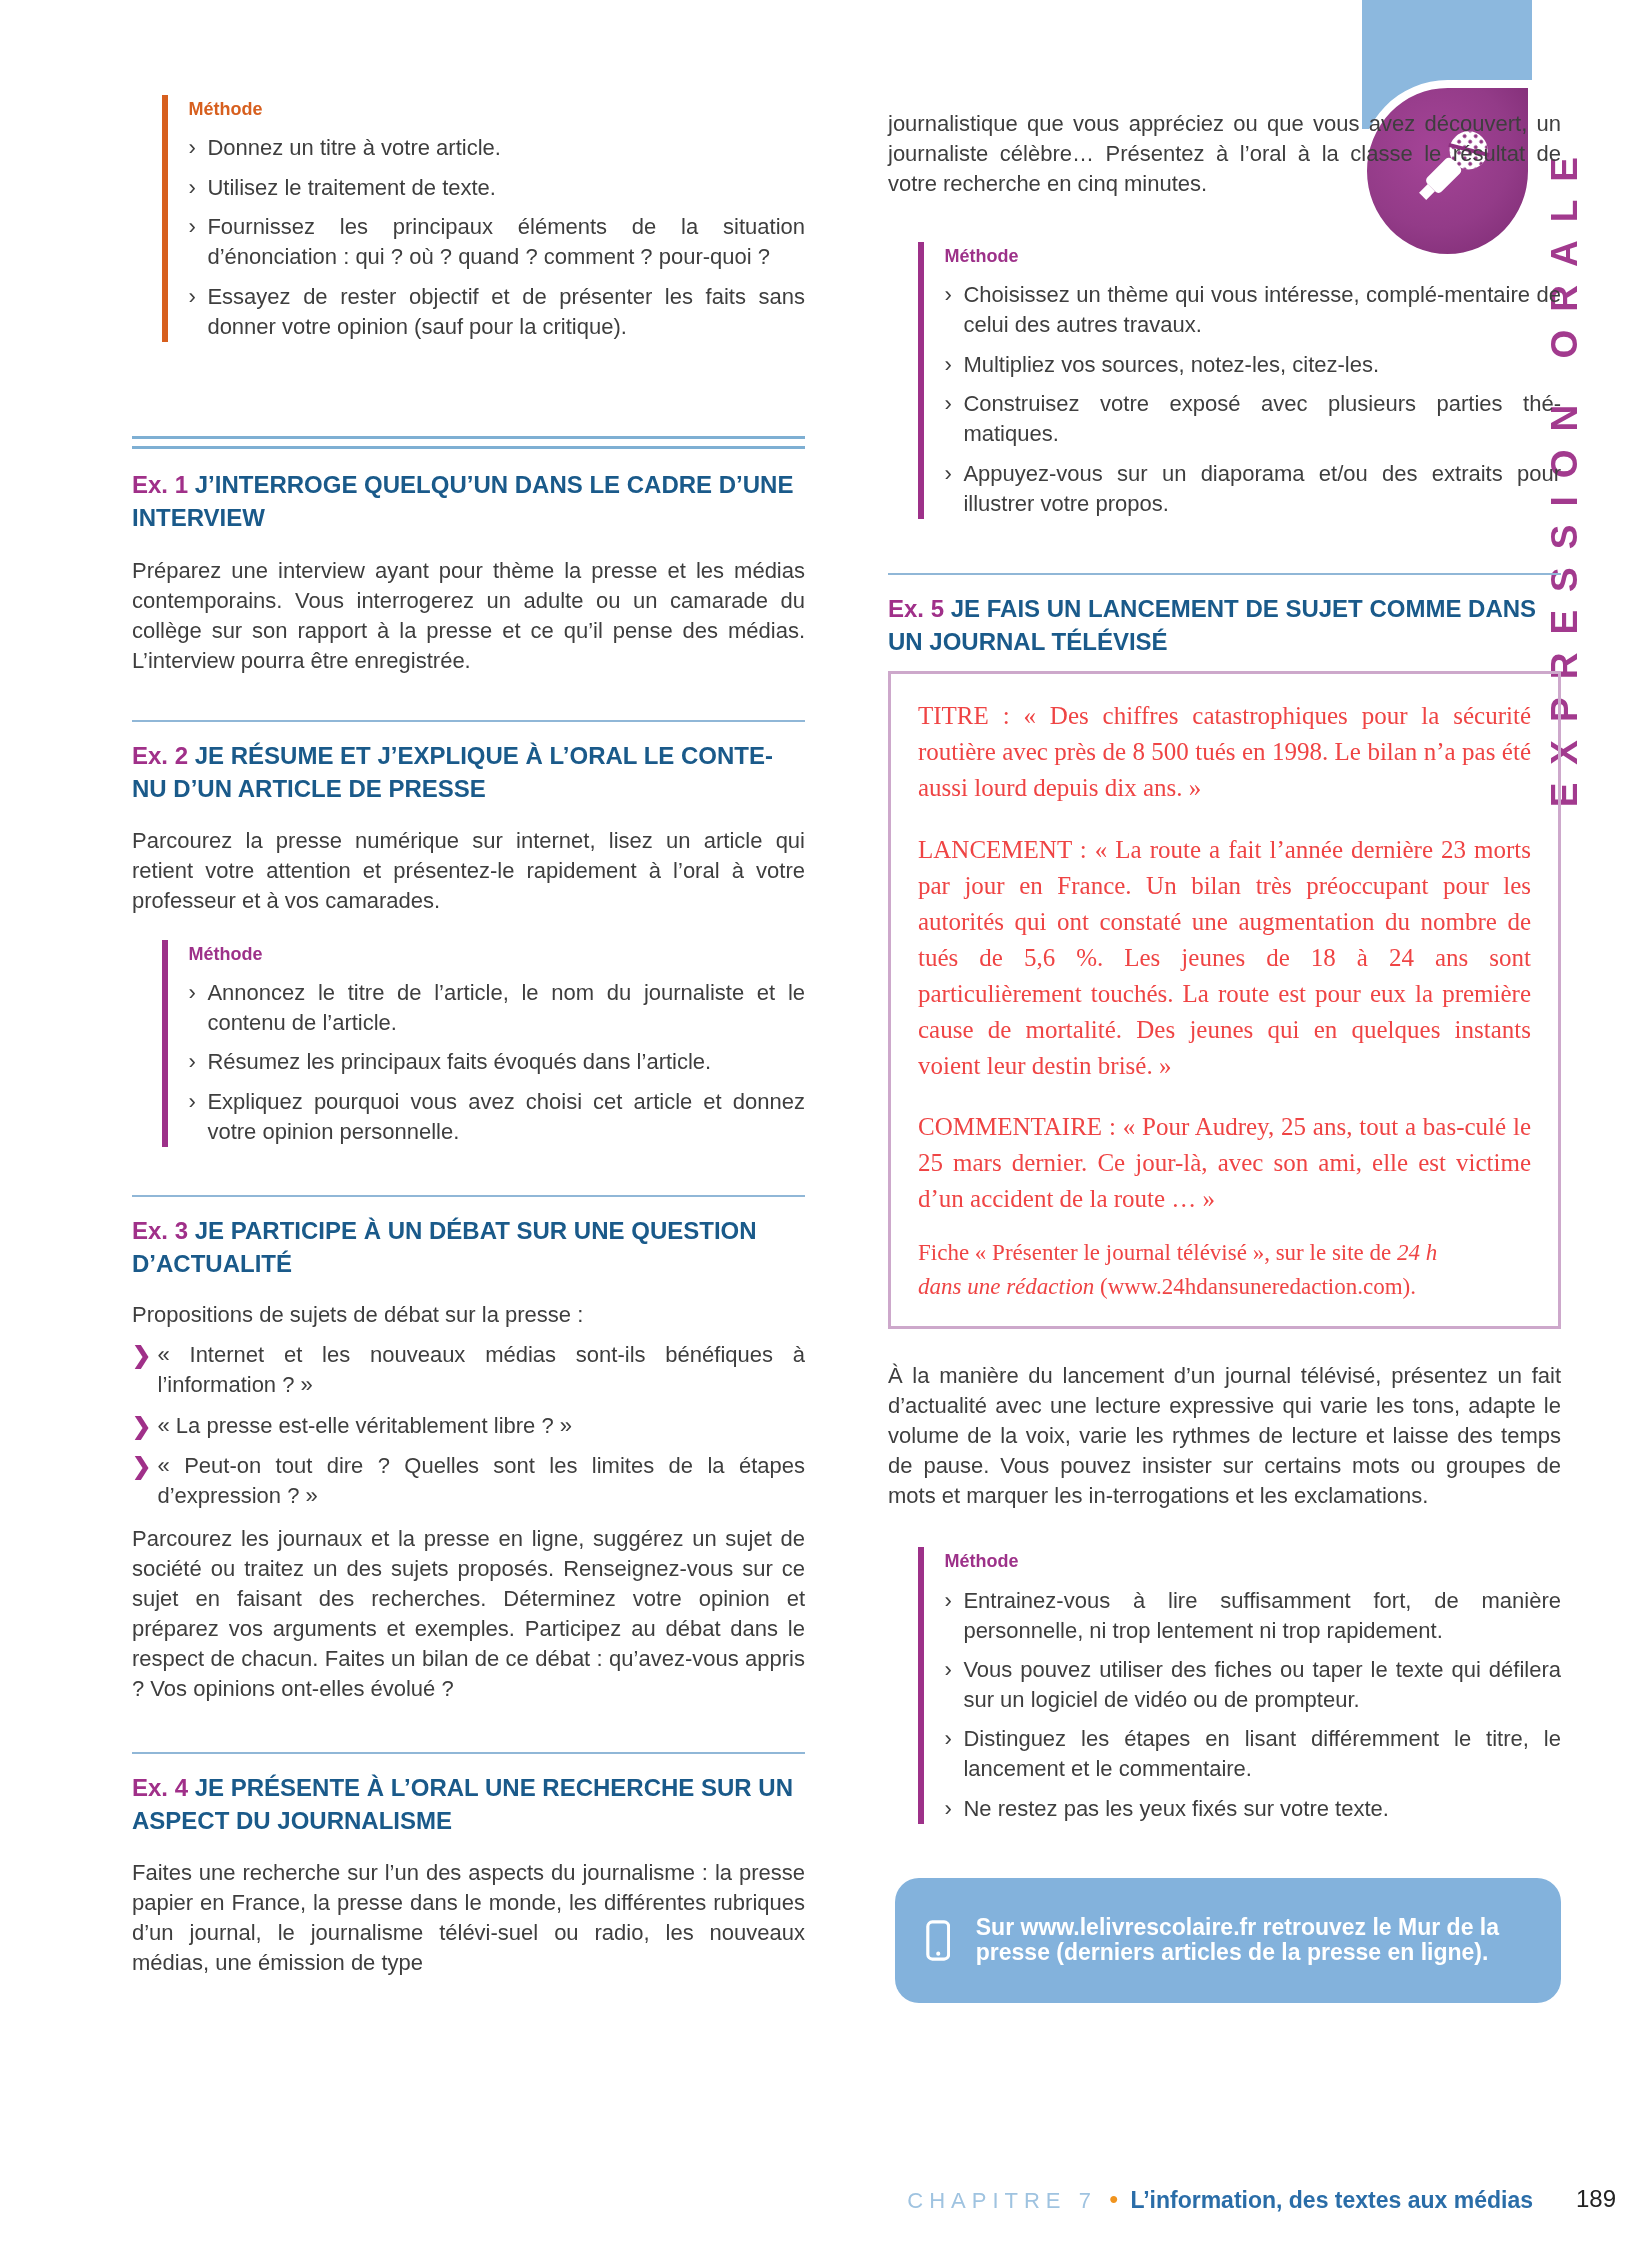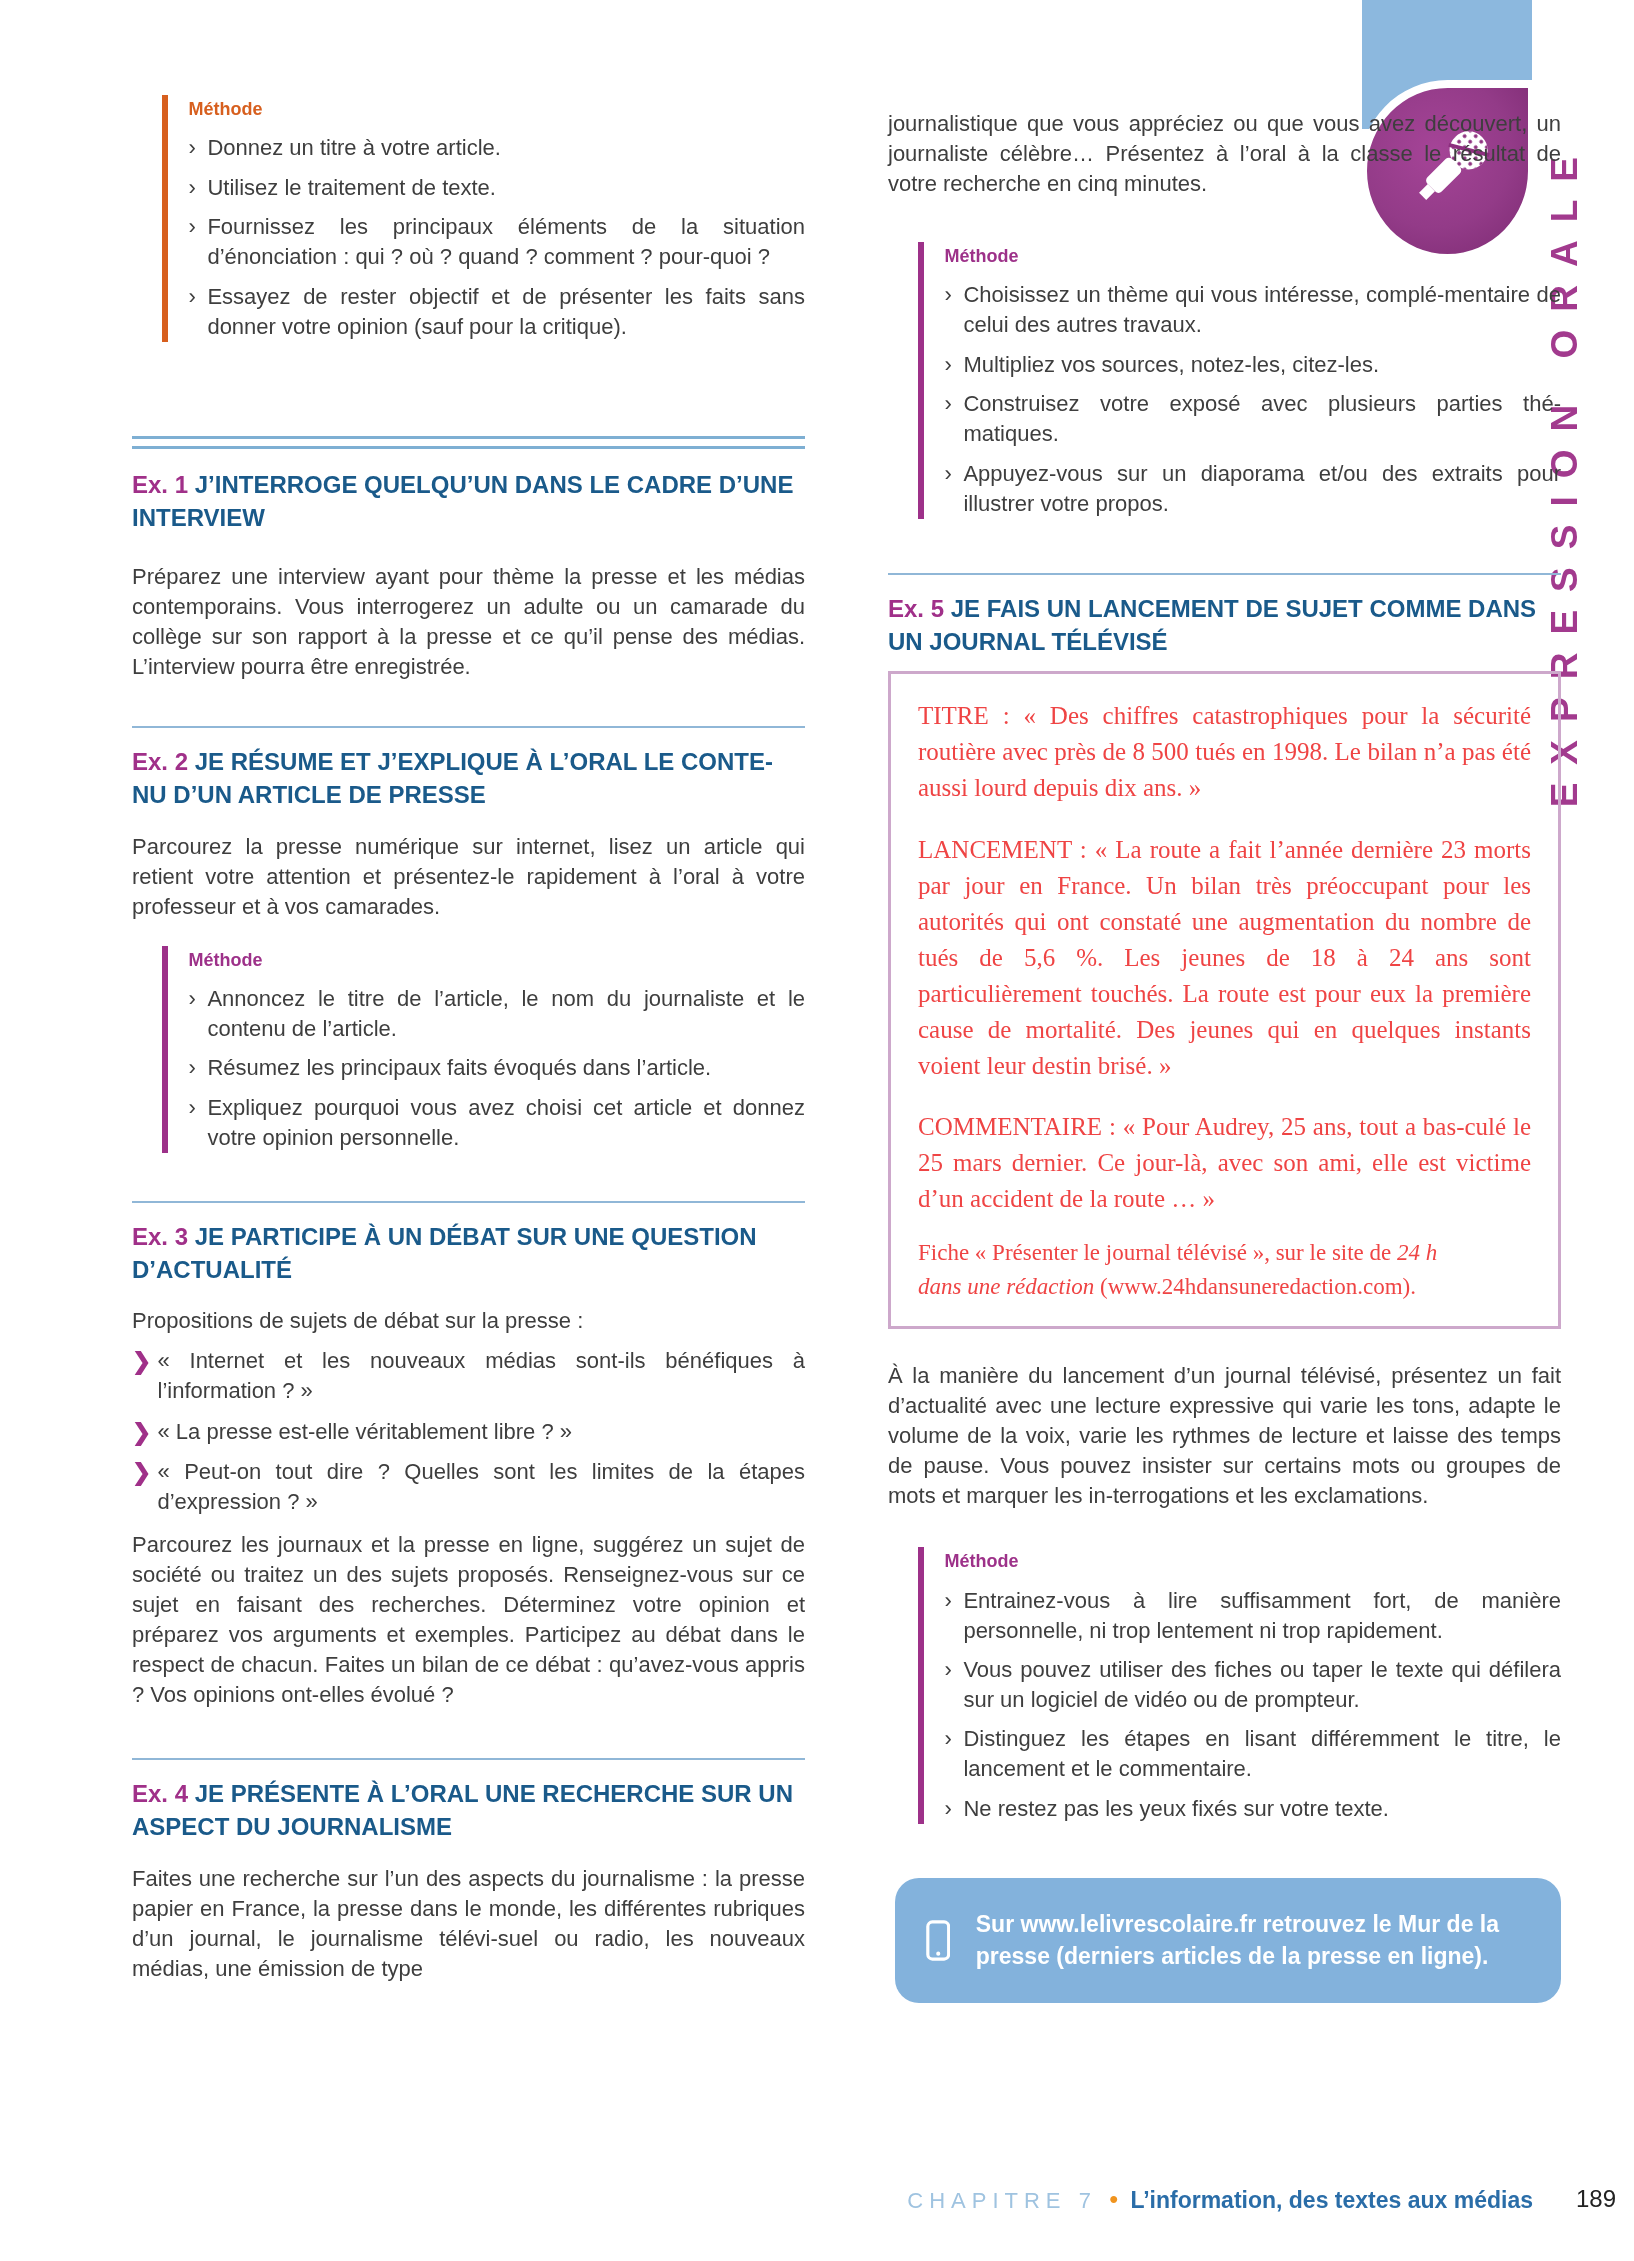--- a/index.html
+++ b/index.html
@@ -38,21 +38,21 @@
   .tv-box{border:3.4px solid #cda8cb;padding:24px 27px 22px 27px;
           font-family:"Liberation Serif","DejaVu Serif",serif;font-size:25px;line-height:36px;
           color:#ef4444;text-align:justify;}
   .tv-box .tv-par + .tv-par{margin-top:25.5px;}
   .fiche{margin-top:19px;text-align:left;font-size:23px;line-height:34px;}
   .fiche .it{font-style:italic;}
 
   
   .banner{margin-left:6.8px;background:#83b2dc;border-radius:24px;color:#fff;
           display:flex;align-items:center;gap:25.5px;padding:24px 31px;}
-  .banner .btxt{font-weight:bold;font-size:23px;line-height:32px;}
+  .banner .btxt{font-weight:bold;font-size:23px;line-height:25px;}
 
   
   .tab{position:absolute;left:1362px;top:0;width:170px;height:129px;background:#8cb8de;}
   .badge{position:absolute;left:1359px;top:80px;width:177px;height:182px;box-sizing:border-box;
          border:8.5px solid #fff;border-radius:52% 0 52% 52%;
          background:radial-gradient(circle at 42% 38%, #a54497 0%, #933b88 55%, #7c2a72 100%);
          display:flex;align-items:center;justify-content:center;}
   .vlabel{position:absolute;left:1532px;top:31px;width:66px;height:885px;
           display:flex;align-items:center;justify-content:center;}
   .vlabel span{writing-mode:vertical-rl;transform:rotate(180deg);
@@ -112,21 +112,21 @@
           <span class="txt">Essayez de rester objectif et de présenter les faits sans donner votre opinion (sauf pour la critique).</span>
         </div>
     </div>
 
     <div class="sep-double" style="margin-top:94px"></div>
 
     <div class="ex-heading" style="margin-top:19px">
       <span class="ex-num">Ex. 1</span>
       <span>J’INTERROGE QUELQU’UN DANS LE CADRE D’UNE INTERVIEW</span>
     </div>
-    <p class="body-text" style="margin-top:28px">Préparez une interview ayant pour thème la presse et les médias contemporains. Vous interrogerez un adulte ou un camarade du collège sur son rapport à la presse et ce qu’il pense des médias. L’interview pourra être enregistrée.</p>
+    <p class="body-text" style="margin-top:22px">Préparez une interview ayant pour thème la presse et les médias contemporains. Vous interrogerez un adulte ou un camarade du collège sur son rapport à la presse et ce qu’il pense des médias. L’interview pourra être enregistrée.</p>
 
     <div class="sep" style="margin-top:44px"></div>
 
     <div class="ex-heading" style="margin-top:17px">
       <span class="ex-num">Ex. 2</span>
       <span>JE RÉSUME ET J’EXPLIQUE À L’ORAL LE CONTE-NU D’UN ARTICLE DE PRESSE</span>
     </div>
     <p class="body-text" style="margin-top:20.4px">Parcourez la presse numérique sur internet, lisez un article qui retient votre attention et présentez-le rapidement à l’oral à votre professeur et à vos camarades.</p>
 
     <div class="methode" style="margin-top:24px">

